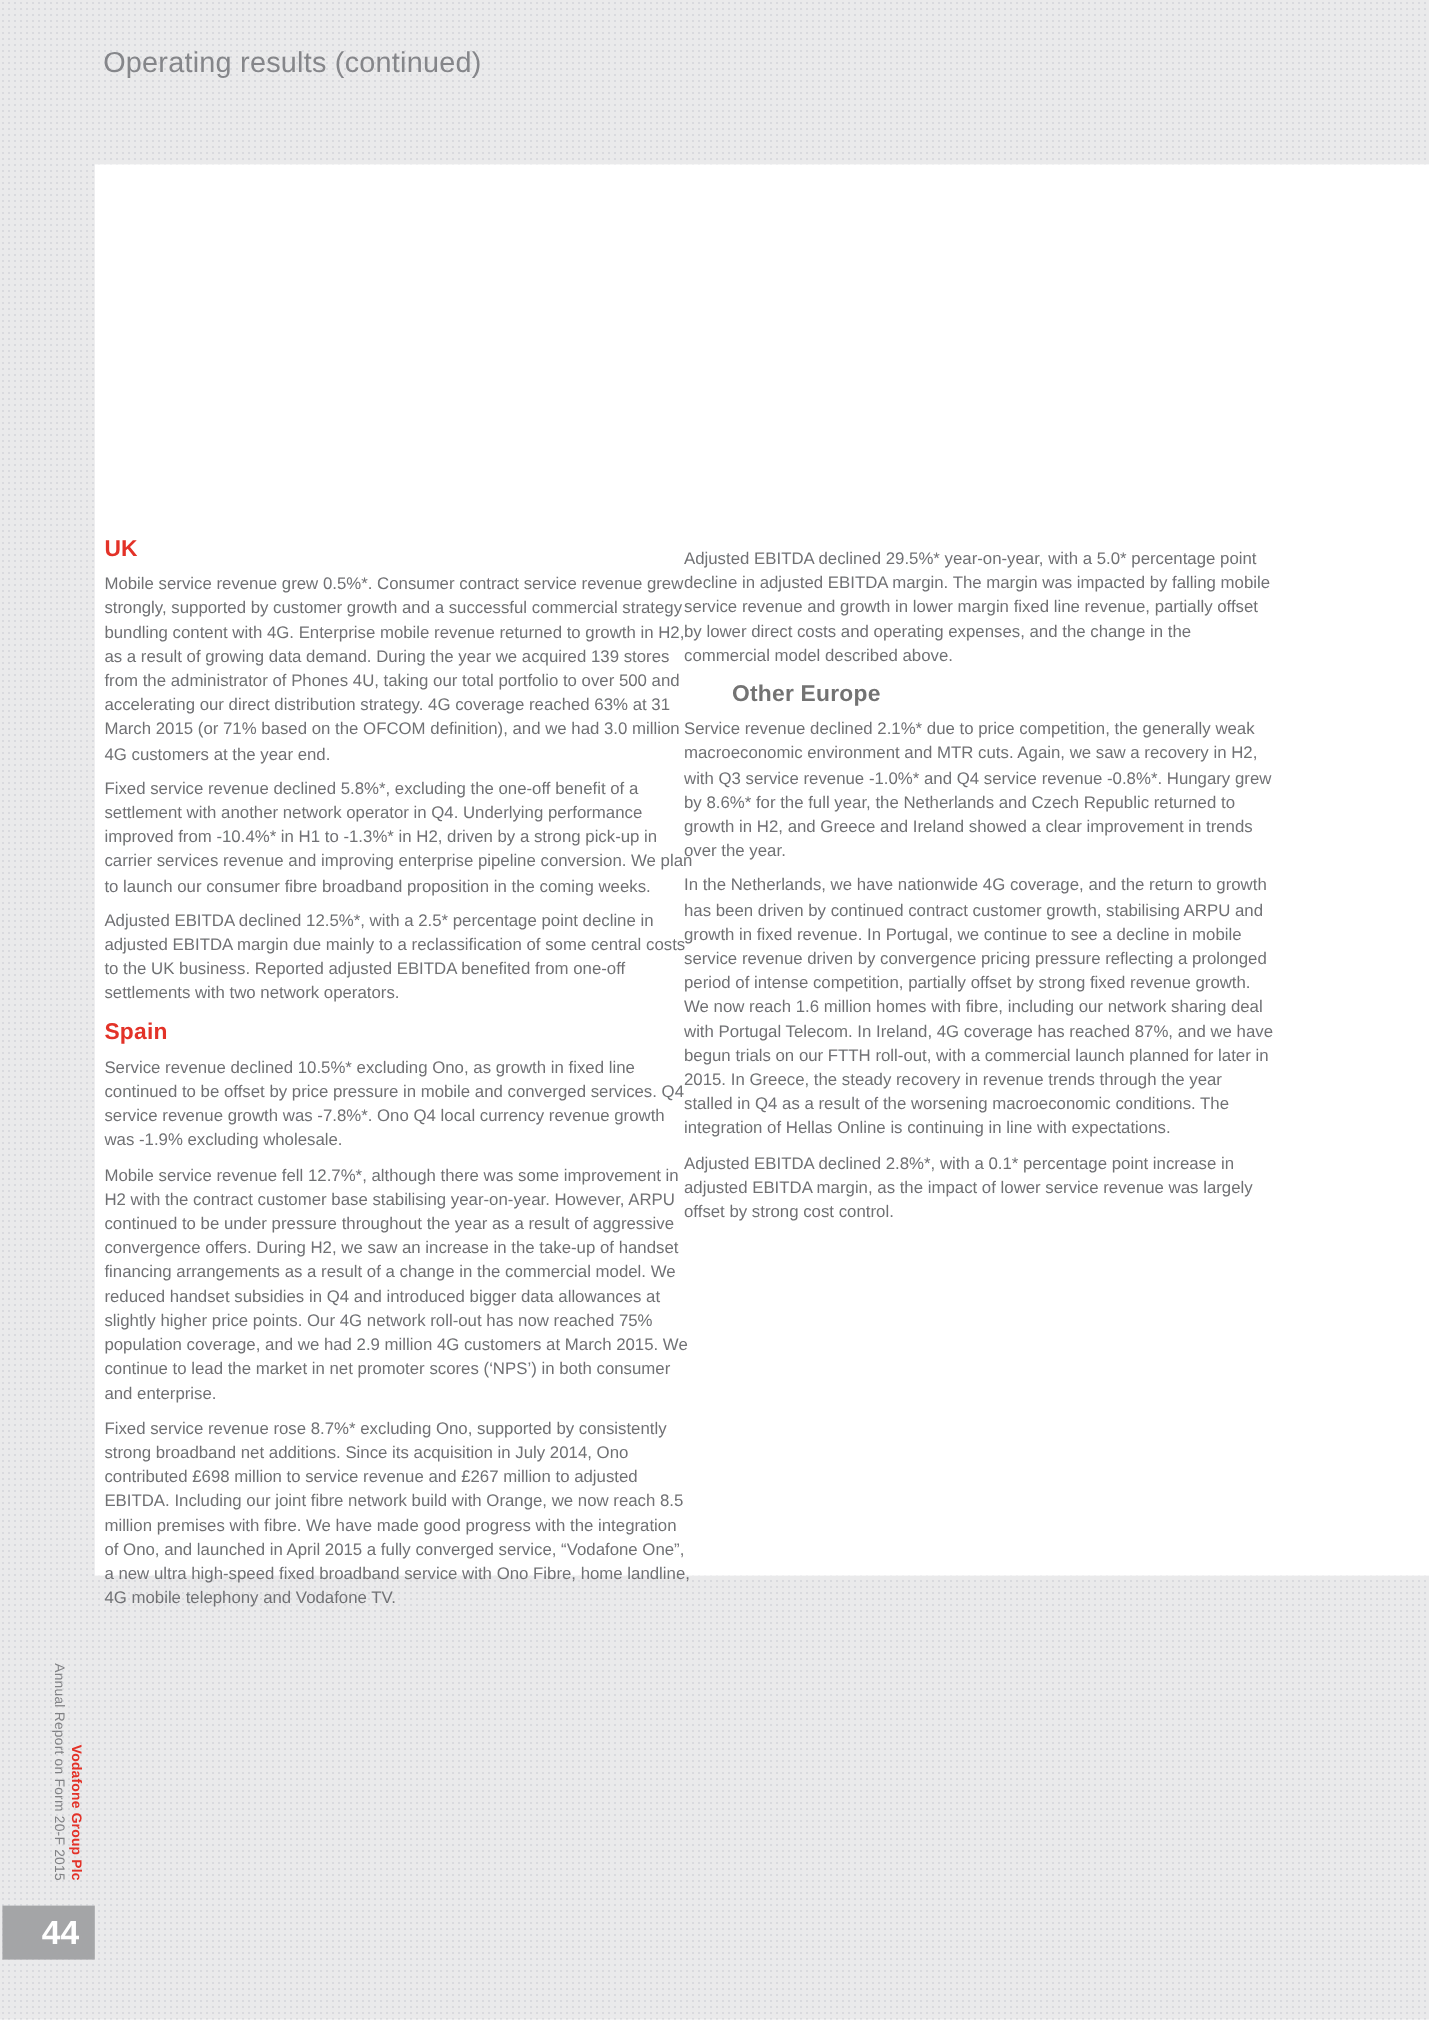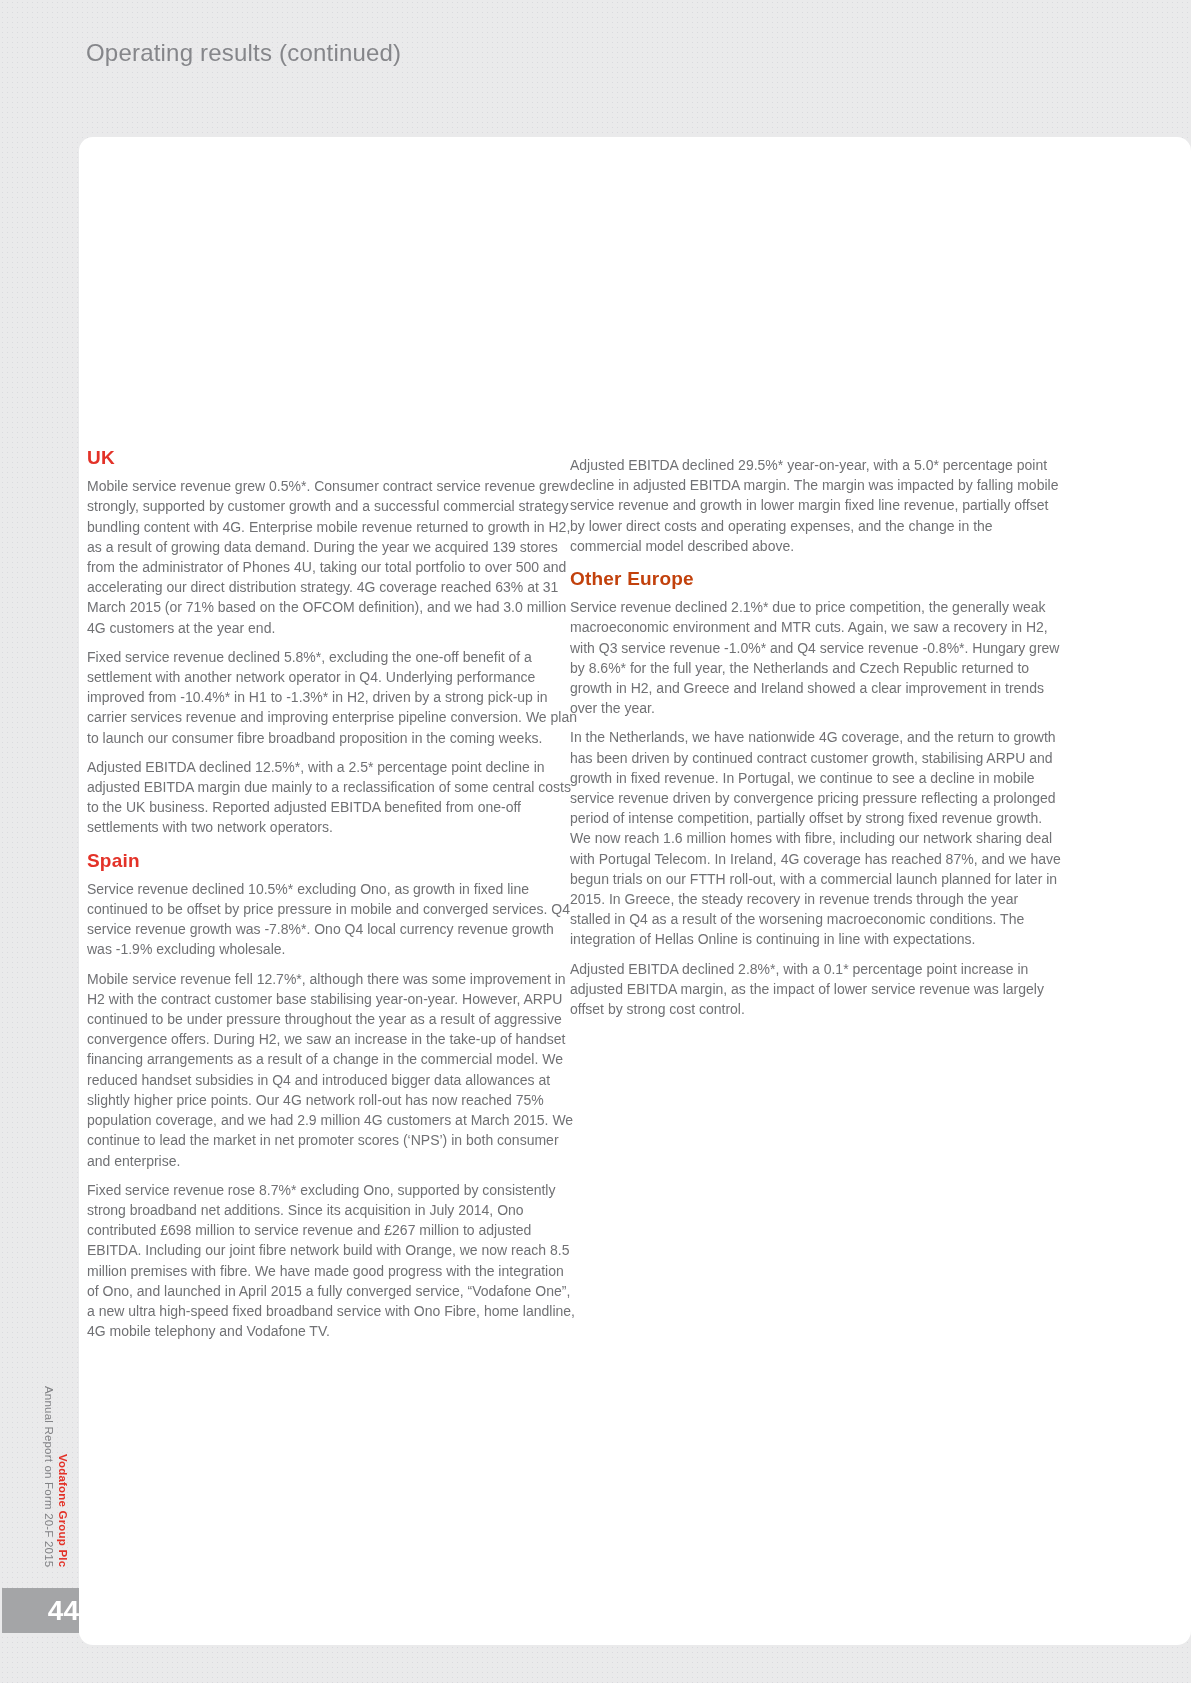--- a/index.html
+++ b/index.html
@@ -11,23 +11,22 @@
     background-image:radial-gradient(circle,#d9dade 0.7px, rgba(0,0,0,0) 0.9px);
     background-size:5px 5px;
     overflow:hidden;
   }
   .page-header{
     position:absolute;left:86px;top:39px;
     font-size:24px;font-weight:400;color:#85868a;
     letter-spacing:0.2px;
   }
   .content-sheet{
-    position:absolute;left:79px;top:137px;right:0;height:1508px;
+    position:absolute;left:79px;top:137px;right:0;height:1176px;
     background:#ffffff;
-    border-radius:14px;
   }
   .col{
     position:absolute;width:492px;
     color:#707174;font-size:14px;line-height:20.2px;
   }
   .col-left{left:8px;top:311px;}
   .col-right{left:491px;top:318px;}
   .para{margin:0 0 9px 0;}
   .sec-heading{
     font-size:19px;font-weight:bold;color:#e33228;
@@ -38,42 +37,42 @@
     position:absolute;left:42px;top:1283px;height:284px;
     writing-mode:vertical-rl;text-align:end;
     font-size:11.5px;line-height:14px;letter-spacing:0.2px;
   }
   .sidebar-brand{display:block;color:#e33228;font-weight:bold;}
   .sidebar-report{display:block;color:#808184;}
   .page-num-box{
     position:absolute;left:2px;top:1588px;width:77px;height:45px;
     background:#a4a5a7;color:#ffffff;
     font-size:28px;font-weight:bold;line-height:45px;
-    text-align:right;box-sizing:border-box;
+    text-align:right;padding-right:13px;box-sizing:border-box;
   }
 </style>
 </head>
 <body>
 
 <div class="page-header">Operating results (continued)</div>
 
 <div class="content-sheet">
   <div class="col col-left">
       <div class="sec-heading" style="color: rgb(227, 50, 40);">UK</div>
       <div class="para">Mobile service revenue grew 0.5%*. Consumer contract service revenue grew strongly, supported by customer growth and a successful commercial strategy bundling content with 4G. Enterprise mobile revenue returned to growth in H2, as a result of growing data demand. During the year we acquired 139 stores from the administrator of Phones 4U, taking our total portfolio to over 500 and accelerating our direct distribution strategy. 4G coverage reached 63% at 31 March 2015 (or 71% based on the OFCOM definition), and we had 3.0 million 4G customers at the year end.</div>
       <div class="para">Fixed service revenue declined 5.8%*, excluding the one-off benefit of a settlement with another network operator in Q4. Underlying performance improved from -10.4%* in H1 to -1.3%* in H2, driven by a strong pick-up in carrier services revenue and improving enterprise pipeline conversion. We plan to launch our consumer fibre broadband proposition in the coming weeks.</div>
       <div class="para">Adjusted EBITDA declined 12.5%*, with a 2.5* percentage point decline in adjusted EBITDA margin due mainly to a reclassification of some central costs to the UK business. Reported adjusted EBITDA benefited from one-off settlements with two network operators.</div>
       <div class="sec-heading" style="color: rgb(227, 50, 40);">Spain</div>
       <div class="para">Service revenue declined 10.5%* excluding Ono, as growth in fixed line continued to be offset by price pressure in mobile and converged services. Q4 service revenue growth was -7.8%*. Ono Q4 local currency revenue growth was -1.9% excluding wholesale.</div>
       <div class="para">Mobile service revenue fell 12.7%*, although there was some improvement in H2 with the contract customer base stabilising year-on-year. However, ARPU continued to be under pressure throughout the year as a result of aggressive convergence offers. During H2, we saw an increase in the take-up of handset financing arrangements as a result of a change in the commercial model. We reduced handset subsidies in Q4 and introduced bigger data allowances at slightly higher price points. Our 4G network roll-out has now reached 75% population coverage, and we had 2.9 million 4G customers at March 2015. We continue to lead the market in net promoter scores (‘NPS’) in both consumer and enterprise.</div>
       <div class="para">Fixed service revenue rose 8.7%* excluding Ono, supported by consistently strong broadband net additions. Since its acquisition in July 2014, Ono contributed £698 million to service revenue and £267 million to adjusted EBITDA. Including our joint fibre network build with Orange, we now reach 8.5 million premises with fibre. We have made good progress with the integration of Ono, and launched in April 2015 a fully converged service, “Vodafone One”, a new ultra high-speed fixed broadband service with Ono Fibre, home landline, 4G mobile telephony and Vodafone TV.</div>
     </div>
   <div class="col col-right">
       <div class="para">Adjusted EBITDA declined 29.5%* year-on-year, with a 5.0* percentage point decline in adjusted EBITDA margin. The margin was impacted by falling mobile service revenue and growth in lower margin fixed line revenue, partially offset by lower direct costs and operating expenses, and the change in the commercial model described above.</div>
-      <div class="sec-heading" style="color: #c2410c;">Other Europe</div>
+      <div class="sec-heading" style="color: #737373; margin-left: 40px;">Other Europe</div>
       <div class="para">Service revenue declined 2.1%* due to price competition, the generally weak macroeconomic environment and MTR cuts. Again, we saw a recovery in H2, with Q3 service revenue -1.0%* and Q4 service revenue -0.8%*. Hungary grew by 8.6%* for the full year, the Netherlands and Czech Republic returned to growth in H2, and Greece and Ireland showed a clear improvement in trends over the year.</div>
       <div class="para">In the Netherlands, we have nationwide 4G coverage, and the return to growth has been driven by continued contract customer growth, stabilising ARPU and growth in fixed revenue. In Portugal, we continue to see a decline in mobile service revenue driven by convergence pricing pressure reflecting a prolonged period of intense competition, partially offset by strong fixed revenue growth. We now reach 1.6 million homes with fibre, including our network sharing deal with Portugal Telecom. In Ireland, 4G coverage has reached 87%, and we have begun trials on our FTTH roll-out, with a commercial launch planned for later in 2015. In Greece, the steady recovery in revenue trends through the year stalled in Q4 as a result of the worsening macroeconomic conditions. The integration of Hellas Online is continuing in line with expectations.</div>
       <div class="para">Adjusted EBITDA declined 2.8%*, with a 0.1* percentage point increase in adjusted EBITDA margin, as the impact of lower service revenue was largely offset by strong cost control.</div>
     </div>
 </div>
 
 <div class="sidebar-vertical">
   <span class="sidebar-brand">Vodafone Group Plc</span>
   <span class="sidebar-report">Annual Report on Form 20-F 2015</span>
 </div>

